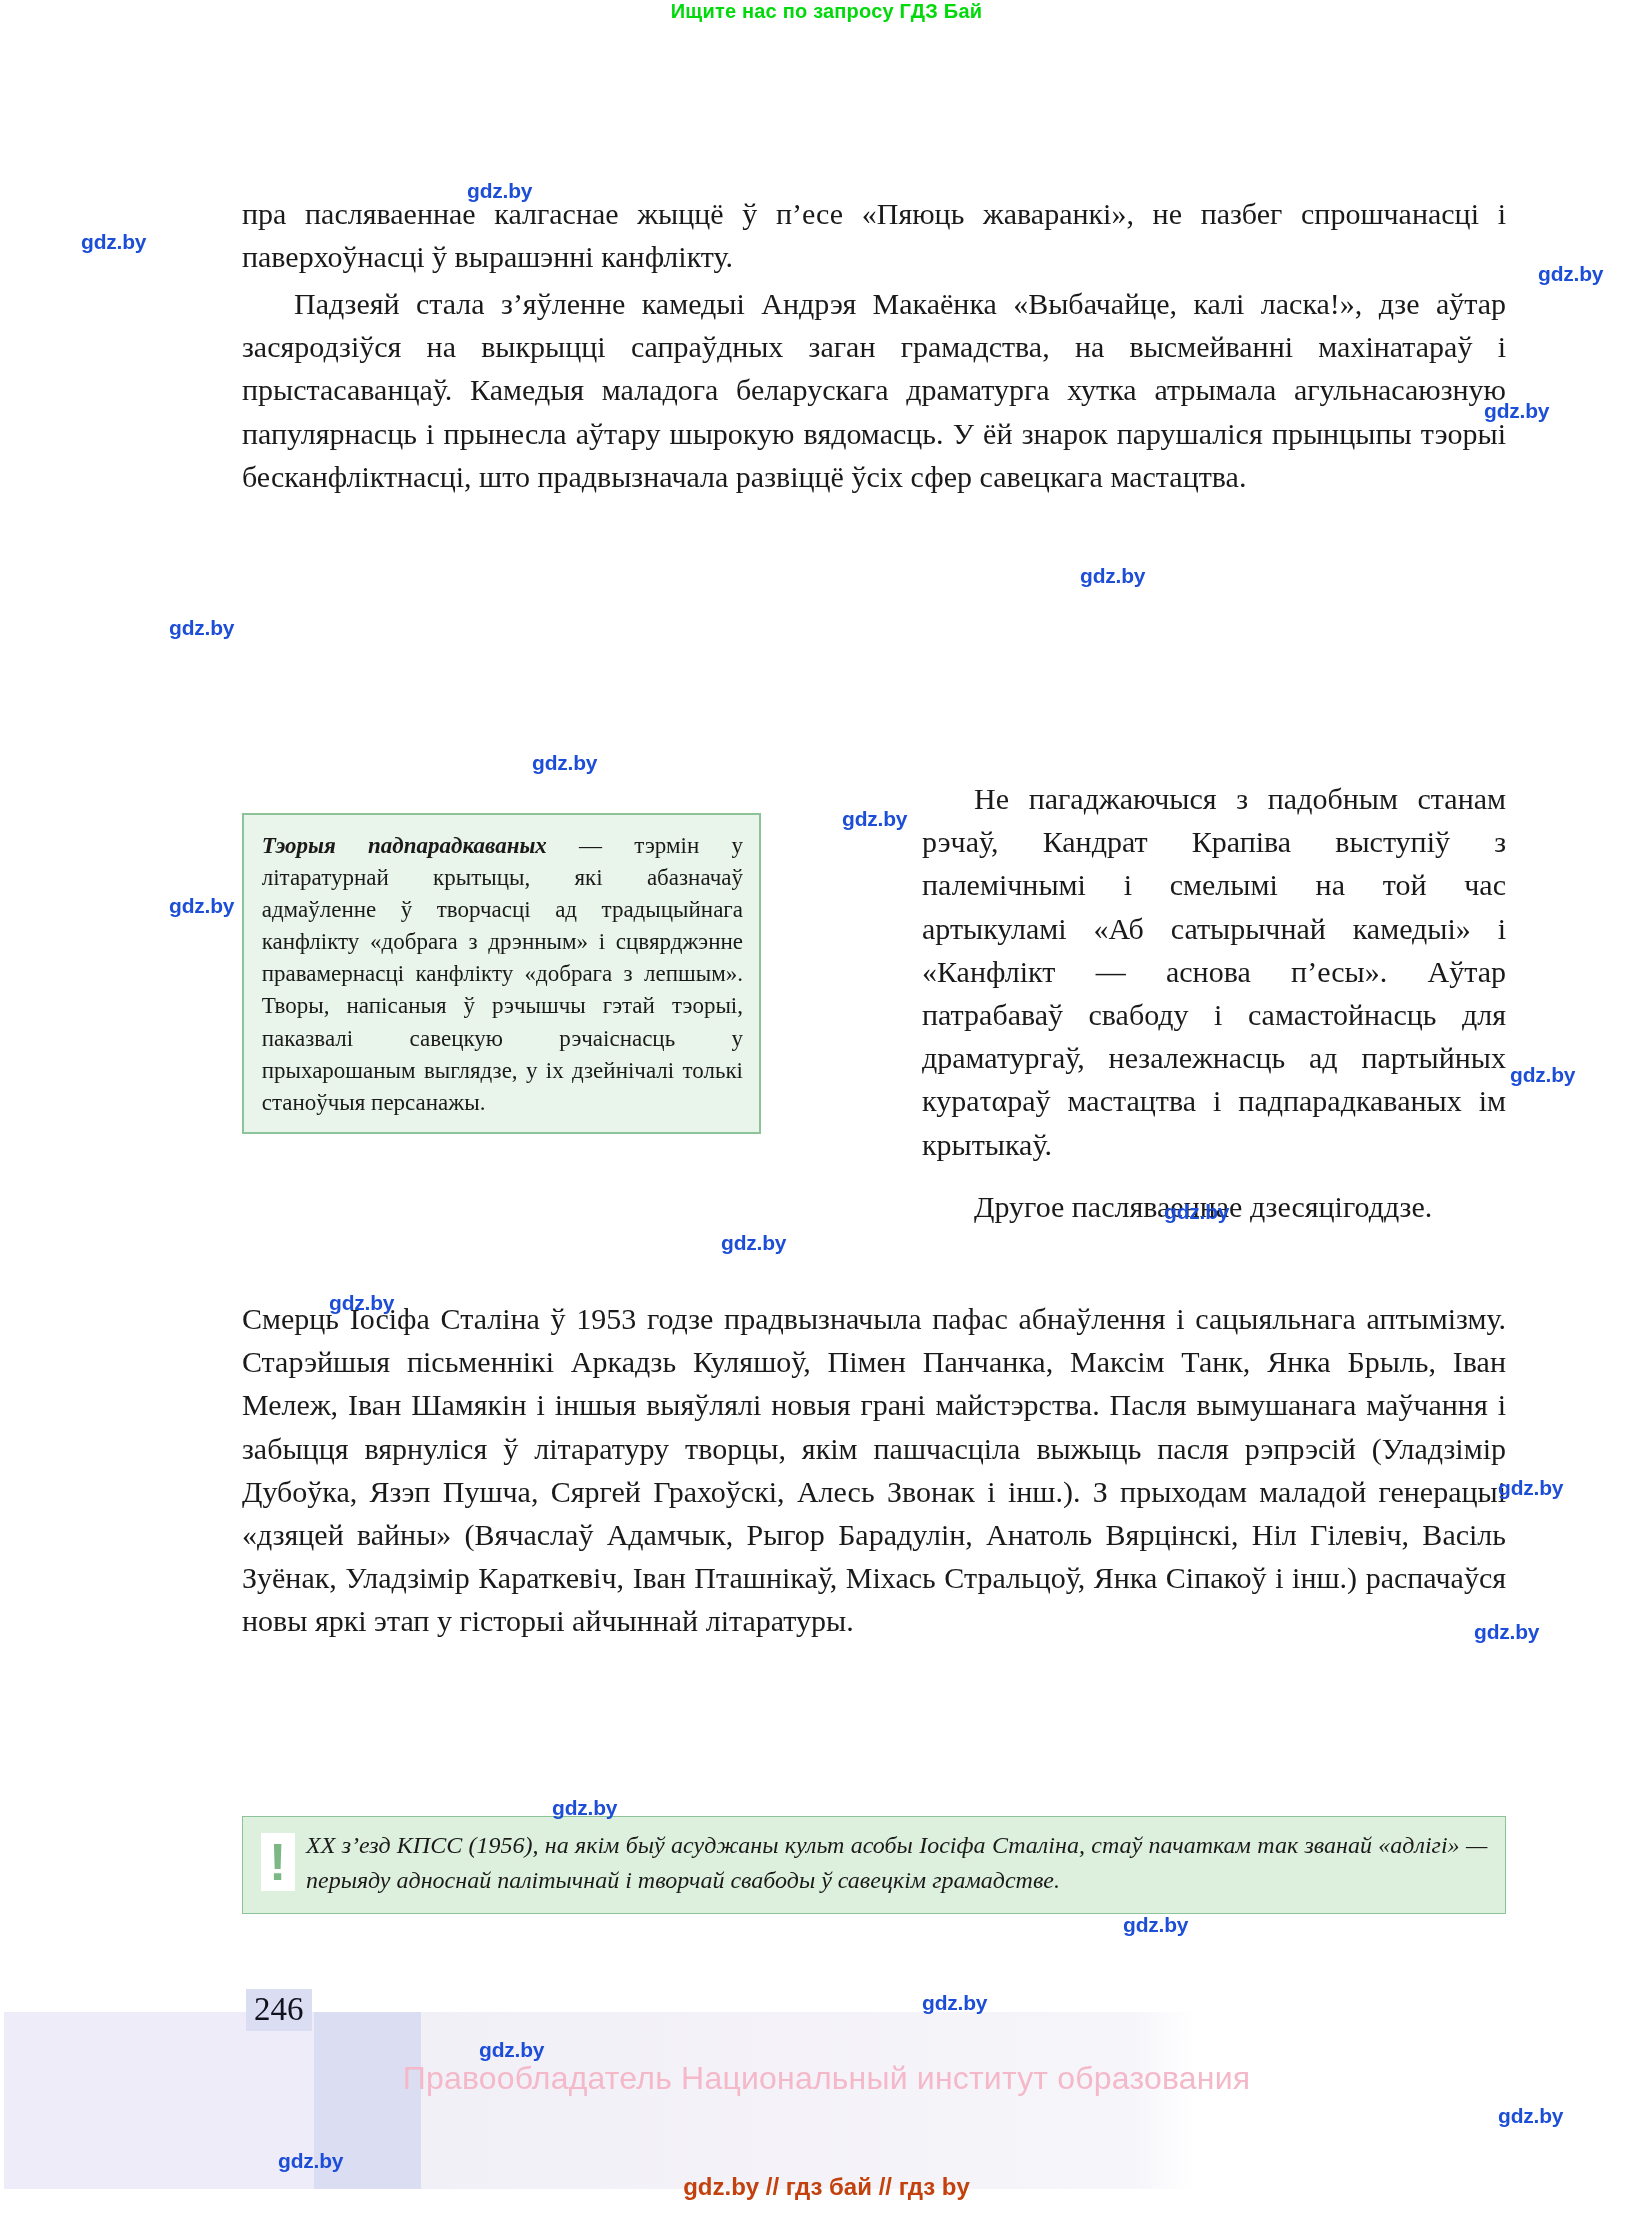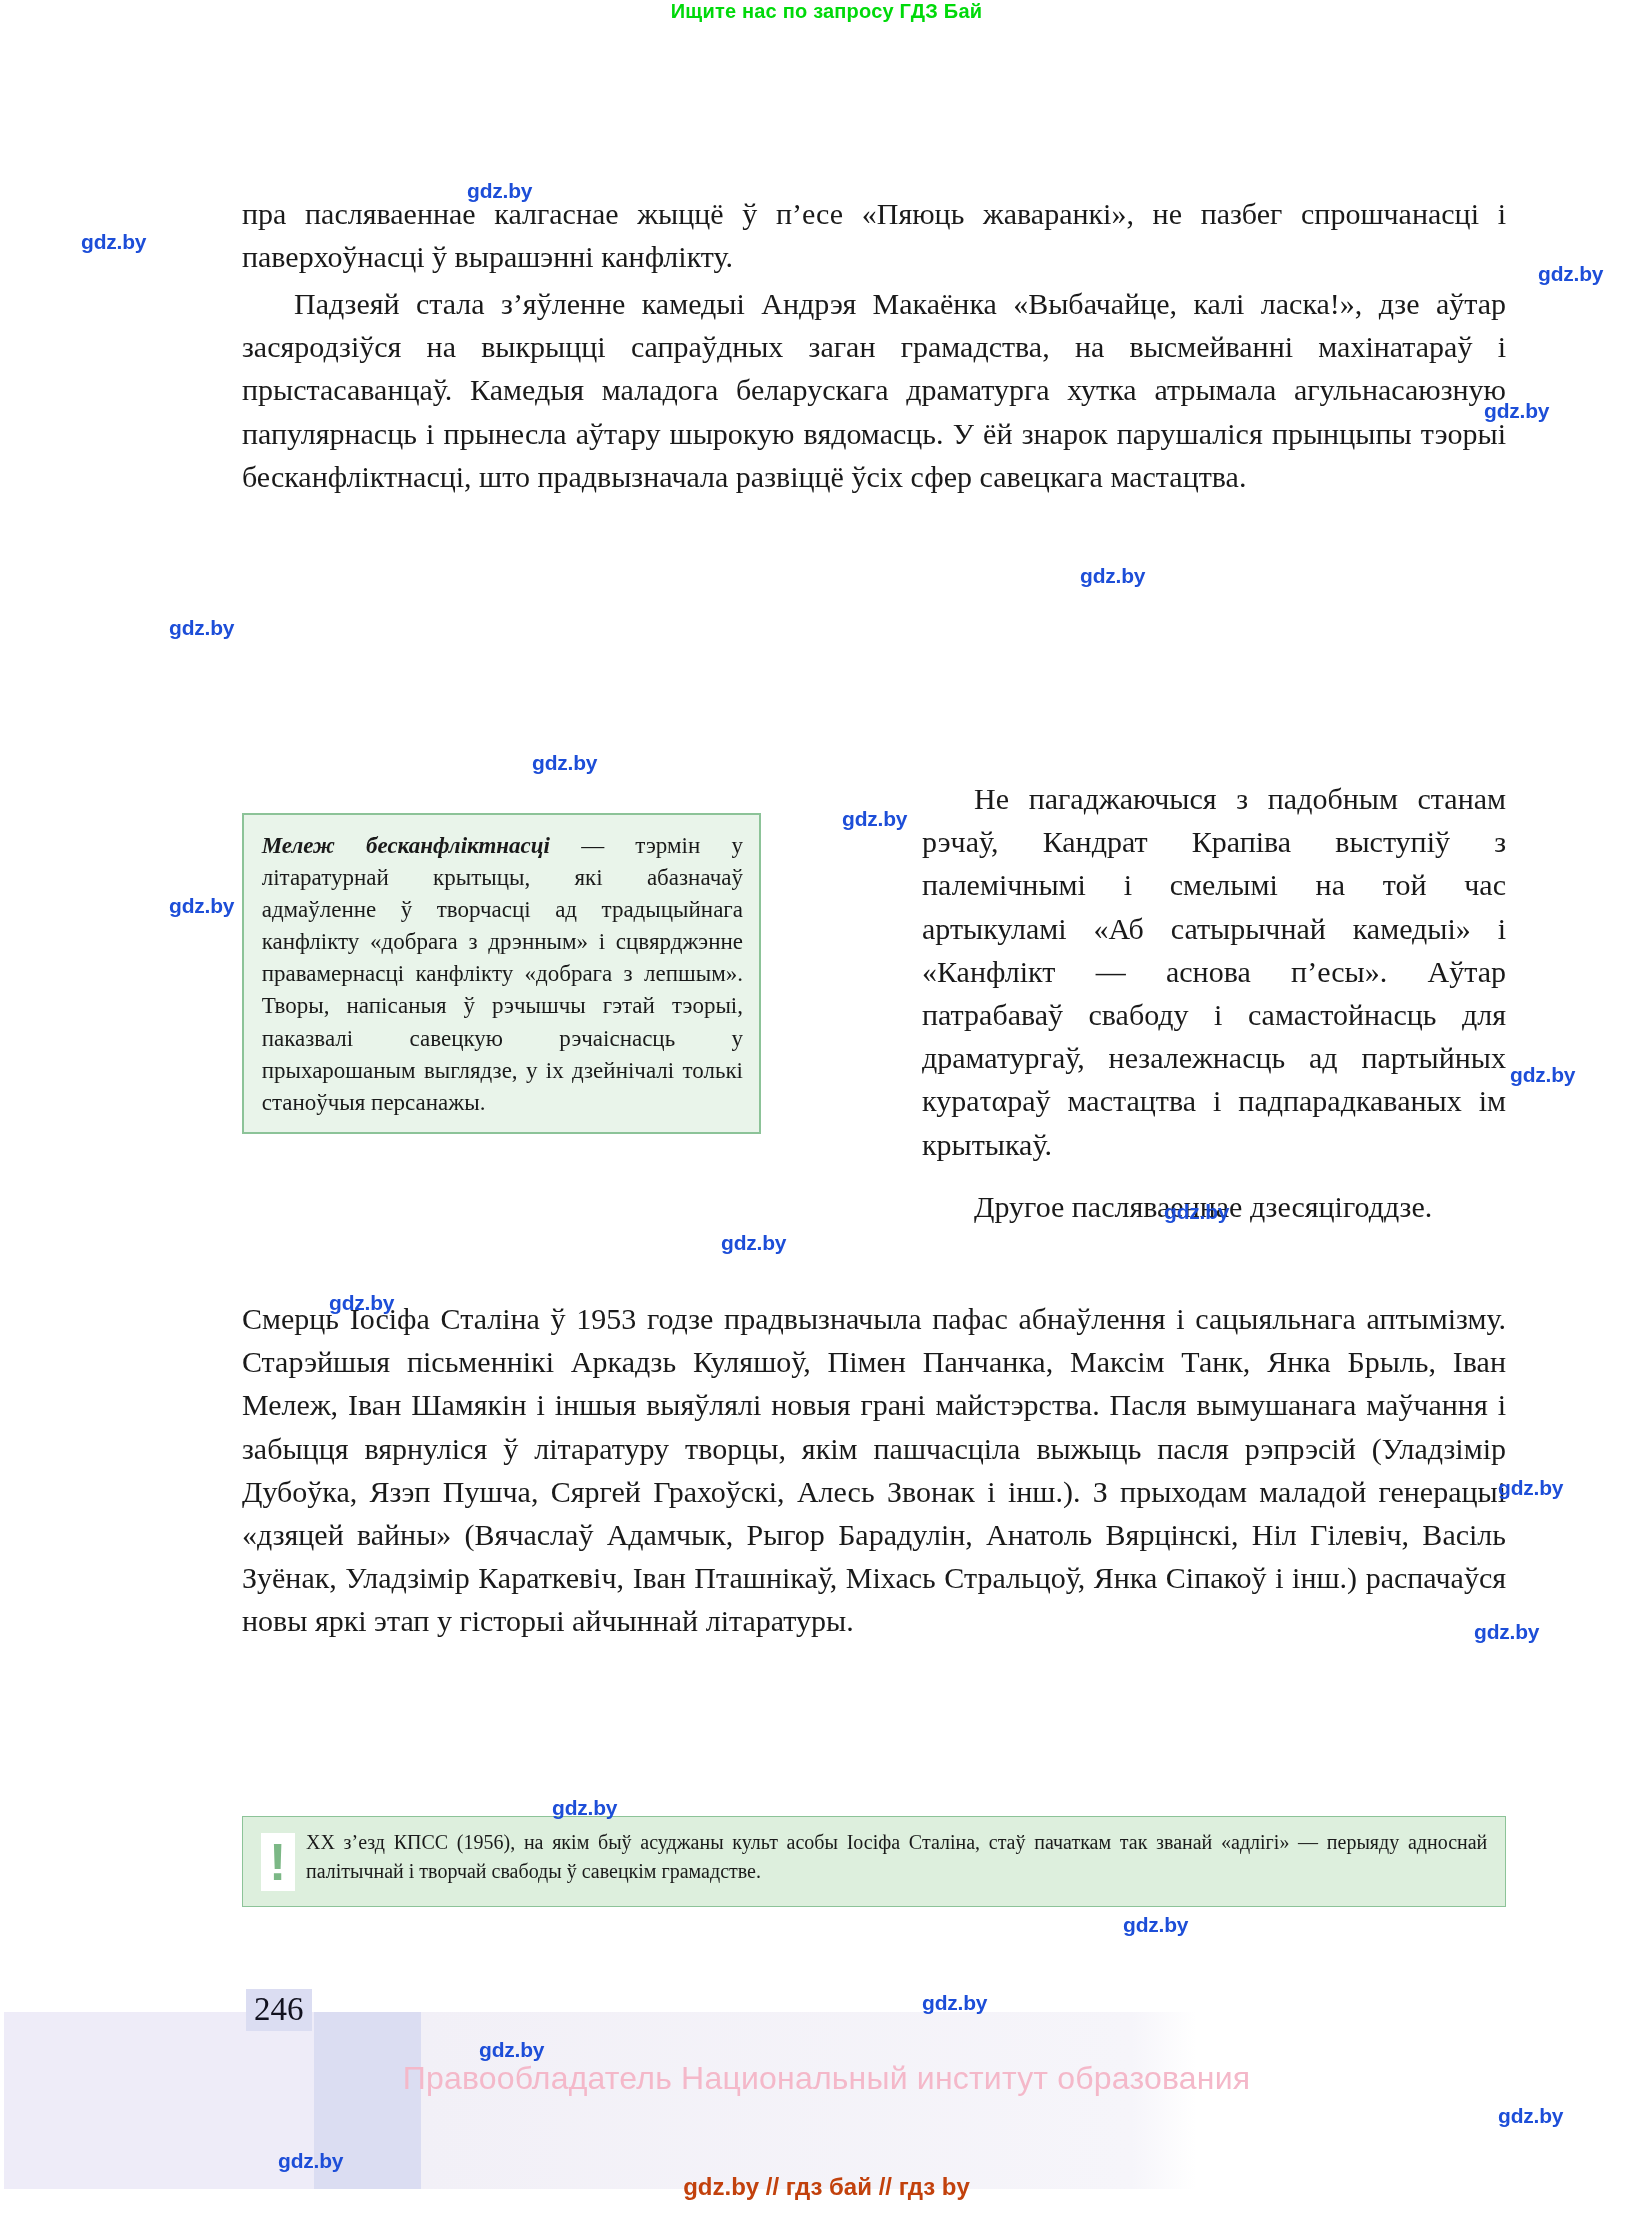--- a/index.html
+++ b/index.html
@@ -123,23 +123,24 @@
   }
   .notebox .excl span {
     display: block;
     font-family: "Liberation Sans", sans-serif;
     font-size: 52px;
     font-weight: 700;
     line-height: 0.82;
     color: #7cb886;
   }
   .notebox .note-text {
-    font-size: 20px;
+    font-size: 24px;
     line-height: 1.46;
     text-align: justify;
+    font-style: italic;
   }
 
   
   .bottom-band {
     position: absolute;
     left: 0;
     top: 2012px;
     width: 1645px;
     height: 177px;
     background: linear-gradient(to right,
@@ -196,21 +197,21 @@
   <div class="textcol" style="top:192px;">
     <p>пра пасляваеннае калгаснае жыццё ў п’есе «Пяюць жаваранкі», не пазбег спрошчанасці і паверхоўнасці ў вырашэнні канфлікту.</p>
   </div>
 
   <div class="textcol" style="top:282px;">
     <p class="indent">Падзеяй стала з’яўленне камедыі Андрэя Макаёнка «Выбачайце, калі ласка!», дзе аўтар засяродзіўся на выкрыцці сапраўдных заган грамадства, на высмейванні махінатараў і прыстасаванцаў. Камедыя маладога беларускага драматурга хутка атрымала агульнасаюзную папулярнасць і прынесла аўтару шырокую вядомасць. У ёй знарок парушаліся прынцыпы тэорыі бесканфліктнасці, што прадвызначала развіццё ўсіх сфер савецкага мастацтва.</p>
   </div>
 
 
   <div class="defbox">
-    <span class="term">Мележ бесканфліктнасці</span><span> — тэрмін у літаратурнай крытыцы, які абазначаў адмаўленне ў творчасці ад традыцыйнага канфлікту «добрага з дрэнным» і сцвярджэнне правамернасці канфлікту «добрага з лепшым». Творы, напісаныя ў рэчышчы гэтай тэорыі, паказвалі савецкую рэчаіснасць у прыхарошаным выглядзе, у іх дзейнічалі толькі станоўчыя персанажы.</span>
+    <span class="term">Тэорыя падпарадкаваных</span><span> — тэрмін у літаратурнай крытыцы, які абазначаў адмаўленне ў творчасці ад традыцыйнага канфлікту «добрага з дрэнным» і сцвярджэнне правамернасці канфлікту «добрага з лепшым». Творы, напісаныя ў рэчышчы гэтай тэорыі, паказвалі савецкую рэчаіснасць у прыхарошаным выглядзе, у іх дзейнічалі толькі станоўчыя персанажы.</span>
   </div>
 
   <div class="rightcol">
     <p class="indent">Не пагаджаючыся з падобным станам рэчаў, Кандрат Крапіва выступіў з палемічнымі і смелымі на той час артыкуламі «Аб сатырычнай камедыі» і «Канфлікт — аснова п’есы». Аўтар патрабаваў свабоду і самастойнасць для драматургаў, незалежнасць ад партыйных кураταраў мастацтва і падпарадкаваных ім крытыкаў.</p>
   </div>
 
   <div class="textcol" style="top:1185px; left:918px; width:584px;">
     <p class="indent"><span class="heading-blue">Другое пасляваеннае дзесяцігоддзе.</span></p>
   </div>
 

